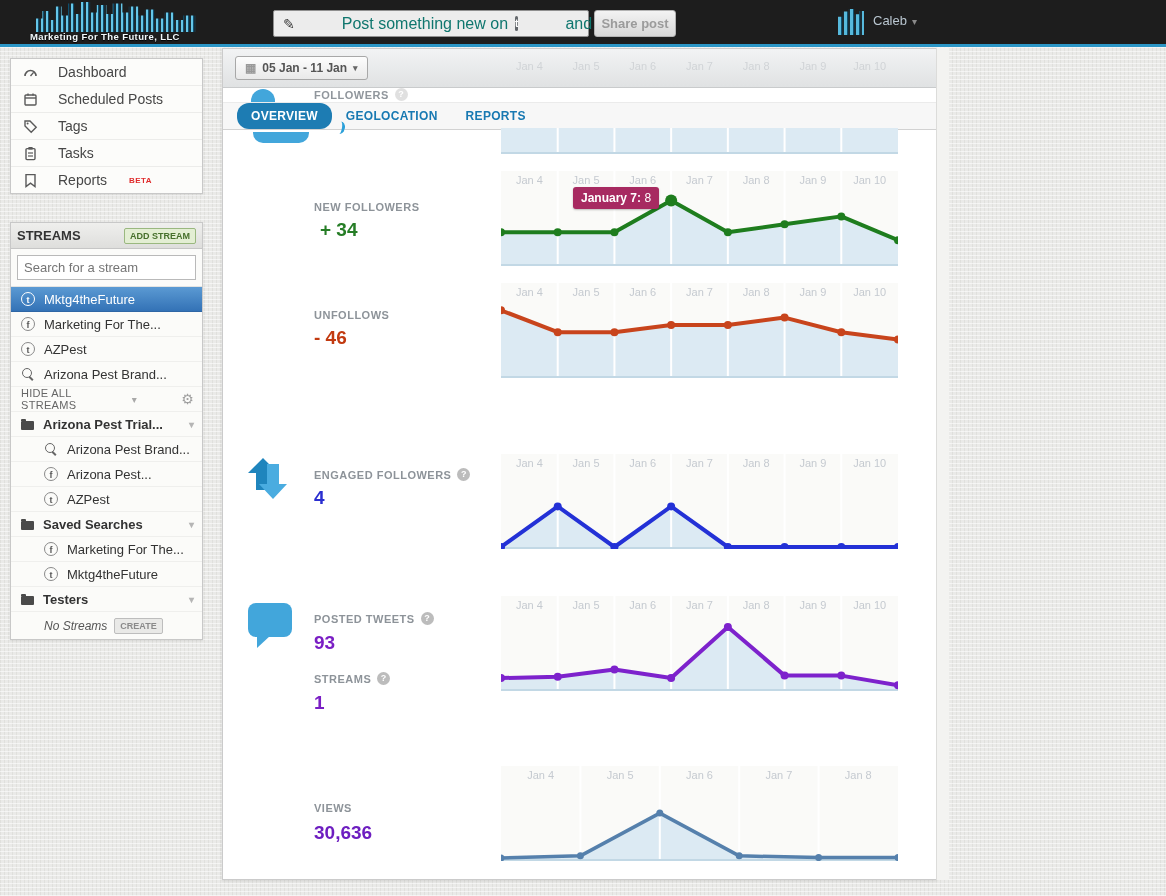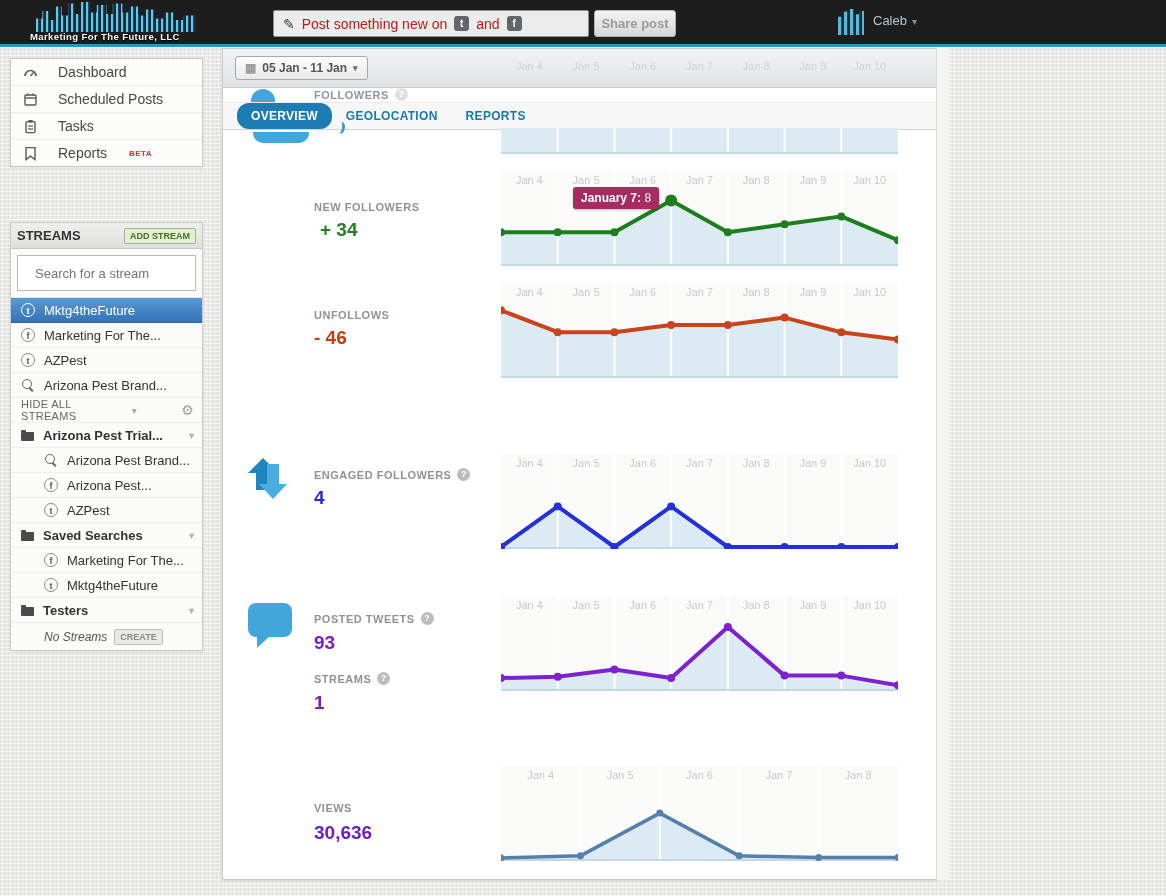--- a/index.html
+++ b/index.html
@@ -12,42 +12,42 @@
 
   
   .topbar{position:absolute;left:0;top:0;width:1166px;height:44px;background:#1d1d1d;border-bottom:3px solid #2b96c6;}
   .logo{position:absolute;left:28px;top:2px;width:185px;height:40px;}
   .logo-bars{position:absolute;left:8px;top:0;width:160px;height:30px;
     background:repeating-linear-gradient(90deg,#66c6e8 0 2px,#0e4f6e 2px 3px,#1b2b33 3px 5px);
     clip-path:polygon(0% 100%,0% 55%,4% 55%,4% 30%,8% 30%,8% 60%,12% 60%,12% 15%,16% 15%,16% 45%,20% 45%,20% 5%,24% 5%,24% 40%,28% 40%,28% 0%,34% 0%,34% 35%,38% 35%,38% 10%,44% 10%,44% 40%,48% 40%,48% 5%,54% 5%,54% 35%,58% 35%,58% 15%,64% 15%,64% 45%,68% 45%,68% 25%,74% 25%,74% 55%,80% 55%,80% 35%,86% 35%,86% 60%,92% 60%,92% 45%,100% 45%,100% 100%);}
   .logo-text{position:absolute;left:2px;bottom:0;font-size:9.5px;font-weight:bold;color:#f2f8fb;letter-spacing:.4px;text-shadow:0 1px 1px #000;white-space:nowrap;}
   .postbox{position:absolute;left:273px;top:10px;width:316px;height:27px;background:#ececec;border:1px solid #8f8f8f;border-radius:2px;display:flex;align-items:center;gap:7px;padding:0 9px;box-sizing:border-box;}
   .postbox .pencil{color:#333;font-size:14px;}
-  .postbox .prompt{color:#b91c1c;font-size:14px;white-space:nowrap;}
+  .postbox .prompt{color:#0f766e;font-size:16px;white-space:nowrap;margin-left:40px;}
   .net-badge{display:inline-block;width:15px;height:15px;background:#63676b;color:#fff;border-radius:3px;font-size:10px;font-weight:bold;line-height:15px;text-align:center;}
   .share-btn{position:absolute;left:594px;top:10px;width:82px;height:27px;background:linear-gradient(#f3f3f3,#d7d7d7);border:1px solid #b3b3b3;border-radius:3px;color:#9b9b9b;font-weight:bold;font-size:13px;text-align:center;line-height:26px;box-sizing:border-box;}
   .avatar-bars{position:absolute;left:838px;top:9px;width:26px;height:26px;
     background:repeating-linear-gradient(90deg,#57b9dc 0 3px,#0e4f6e 3px 4px,#1b2b33 4px 6px);
     clip-path:polygon(0 100%,0 30%,18% 30%,18% 10%,40% 10%,40% 0,62% 0,62% 20%,82% 20%,82% 8%,100% 8%,100% 100%);}
   .user-name{position:absolute;left:873px;top:13px;color:#b9c6d0;font-size:13px;}
   .user-caret{color:#8a8a8a;font-size:10px;margin-left:5px;}
 
   
   .menu{position:absolute;left:10px;top:58px;width:193px;background:#fcfcfa;border:1px solid #c8c8c8;box-shadow:0 1px 2px rgba(0,0,0,.08);box-sizing:border-box;}
   .menu-item{height:26px;display:flex;align-items:center;gap:20px;padding-left:12px;font-size:14px;color:#474747;border-bottom:1px solid #ececea;}
   .menu-item:last-child{border-bottom:none;}
   .mi-icon{width:15px;height:15px;flex:0 0 15px;}
   .beta{color:#e02b2b;font-size:8px;font-weight:bold;margin-left:2px;letter-spacing:.4px;}
 
   .streams{position:absolute;left:10px;top:222px;width:193px;background:#fbfbf9;border:1px solid #c8c8c8;box-shadow:0 1px 2px rgba(0,0,0,.08);box-sizing:border-box;}
   .streams-header{height:25px;background:linear-gradient(#efefed,#dededc);border-bottom:1px solid #c6c6c6;display:flex;align-items:center;justify-content:space-between;padding:0 6px;}
   .streams-title{font-size:13px;font-weight:bold;color:#333;}
   .add-stream{font-size:9px;font-weight:bold;color:#47702c;background:#e3eed3;border:1px solid #9ab87f;border-radius:2px;padding:2px 5px;}
   .search-row{padding:6px;border-bottom:1px solid #e4e4e2;}
-  .search-row input{width:100%;height:36px;border:1px solid #b9b9b9;font-size:13px;padding:0 17px;box-sizing:border-box;color:#333;font-family:"Liberation Sans",sans-serif;}
+  .search-row input{width:100%;height:25px;border:1px solid #b9b9b9;font-size:13px;padding:0 6px;box-sizing:border-box;color:#333;font-family:"Liberation Sans",sans-serif;}
   .stream-item{height:24px;display:flex;align-items:center;gap:9px;padding-left:10px;font-size:13px;color:#333;border-bottom:1px solid #efefed;}
   .stream-item.sel{background:linear-gradient(#5b9ad3,#3372b6);color:#fff;border-bottom:1px solid #2e66a5;}
   .ci{width:14px;height:14px;flex:0 0 14px;border:1px solid #8a8a8a;border-radius:50%;font-size:9px;line-height:14px;text-align:center;color:#555;box-sizing:border-box;font-weight:bold;}
   .sel .ci{border-color:#fff;color:#fff;}
   .mag{position:relative;width:14px;height:14px;flex:0 0 14px;}
   .mag::before{content:'';position:absolute;left:1px;top:1px;width:8px;height:8px;border:1.5px solid #666;border-radius:50%;}
   .mag::after{content:'';position:absolute;left:9px;top:9px;width:5px;height:1.8px;background:#666;transform:rotate(45deg);transform-origin:0 0;}
   .hide-row{height:24px;display:flex;align-items:center;font-size:11px;color:#666;letter-spacing:.3px;padding:0 8px 0 10px;border-bottom:1px solid #efefed;gap:44px;}
   .hide-row .caret{color:#a8a8a8;margin-left:8px;font-size:10px;}
   .hide-row .gear{margin-left:auto;color:#a0a0a0;font-size:14px;}
@@ -120,20 +120,27 @@
       <span>Dashboard</span>
     </div>
     <div class="menu-item">
       <svg class="mi-icon" viewBox="0 0 15 15">
           <rect x="2" y="3" width="11" height="10" rx="1" fill="none" stroke="#5a5a5a" stroke-width="1.4"></rect>
           <line x1="2" y1="6" x2="13" y2="6" stroke="#5a5a5a" stroke-width="1.4"></line>
           <line x1="5" y1="1.4" x2="5" y2="3.6" stroke="#5a5a5a" stroke-width="1.4"></line>
           <line x1="10" y1="1.4" x2="10" y2="3.6" stroke="#5a5a5a" stroke-width="1.4"></line>
         </svg>
       <span>Scheduled Posts</span>
+    </div>
+    <div class="menu-item">
+      <svg class="mi-icon" viewBox="0 0 15 15">
+          <path d="M2 2h5l6.2 6.2-5 5L2 7z" fill="none" stroke="#5a5a5a" stroke-width="1.4"></path>
+          <circle cx="4.6" cy="4.6" r="1" fill="#5a5a5a"></circle>
+        </svg>
+      <span>Tags</span>
     </div>
     <div class="menu-item">
       <svg class="mi-icon" viewBox="0 0 15 15">
           <rect x="3" y="2.6" width="9" height="11" rx="1" fill="none" stroke="#5a5a5a" stroke-width="1.4"></rect>
           <rect x="5.4" y="1" width="4.2" height="2.6" fill="#5a5a5a"></rect>
           <line x1="5" y1="7" x2="10" y2="7" stroke="#5a5a5a" stroke-width="1.2"></line>
           <line x1="5" y1="10" x2="10" y2="10" stroke="#5a5a5a" stroke-width="1.2"></line>
         </svg>
       <span>Tasks</span>
     </div>

